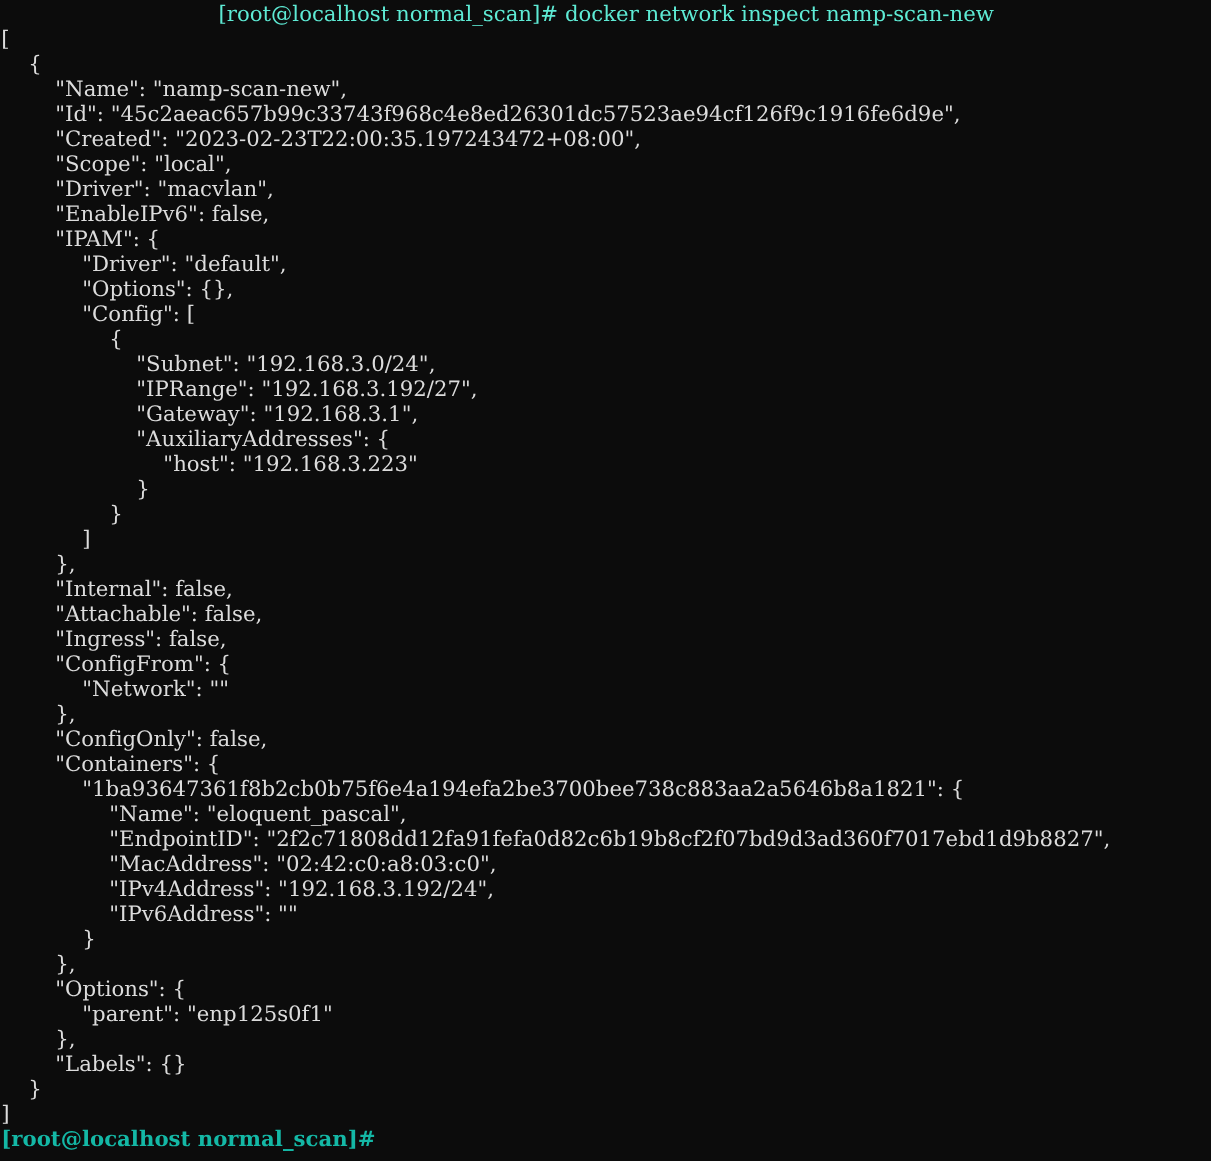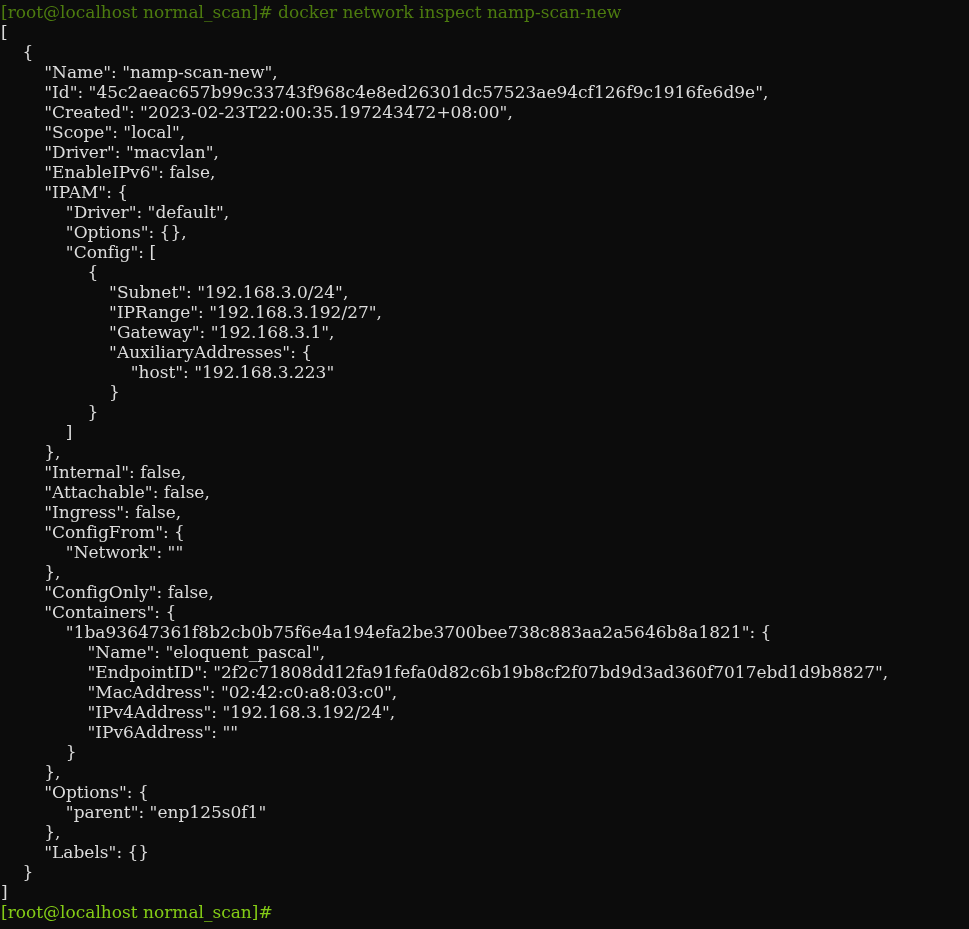--- a/index.html
+++ b/index.html
@@ -29,24 +29,26 @@
     font-size: 17px;
     letter-spacing: 0px;
     white-space: pre;
     color: #dcdcdc;
     padding-left: 1px;
     font-family: "DejaVu Serif", "Liberation Serif", serif;
     font-variant-ligatures: none;
     -webkit-font-smoothing: none;
   }
   .prompt-line {
-    color: #4d7c0f;
+    color: #5eead4;
+    text-align: center;
   }
   .cursor-line {
-    color: #84cc16;
+    color: #14b8a6;
+    font-weight: bold;
   }
 </style>
 </head>
 <body>
 
 <div id="terminal">
   <div class="line prompt-line">[root@localhost normal_scan]# docker network inspect namp-scan-new</div>
   <div id="output">
       <div class="line">[</div>
       <div class="line">    {</div>

